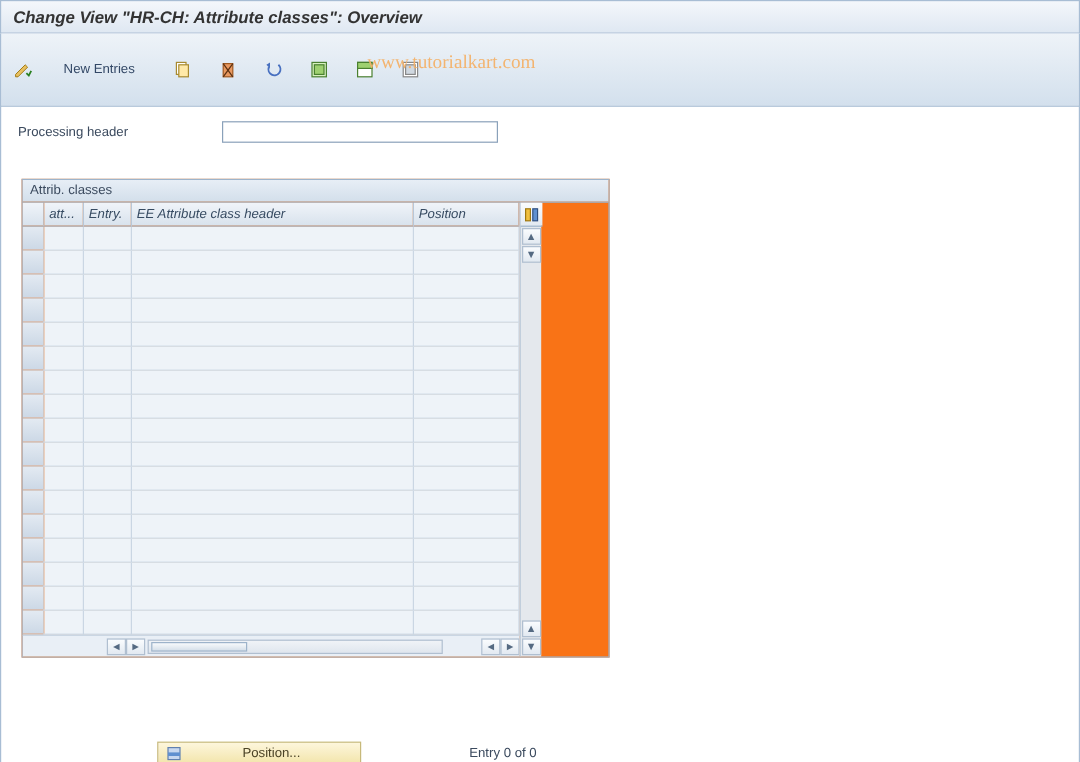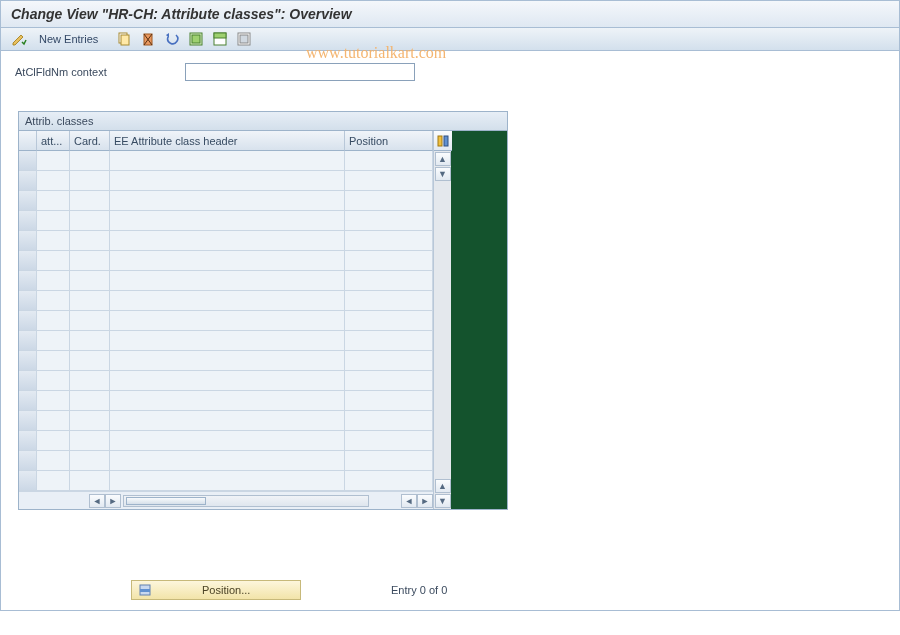--- a/index.html
+++ b/index.html
@@ -20,24 +20,24 @@
     padding: 5px 10px;
     font-style: italic;
     font-weight: bold;
     font-size: 14px;
     color: #333;
   }
   .toolbar {
     background: linear-gradient(#eef3f8, #d3e0ed);
     border: 1px solid #a8bdd4;
     border-top: none;
-    padding: 1px 8px;
-    display: flex;
-    align-items: center;
-    gap: 4px;
+    padding: 20px 8px;
+    display: flex;
+    align-items: center;
+    gap: 18px;
     position: relative;
   }
   .toolbar .icon-btn {
     width: 20px;
     height: 20px;
     display: inline-flex;
     align-items: center;
     justify-content: center;
     border-radius: 2px;
     cursor: pointer;
@@ -79,32 +79,33 @@
     width: 230px;
     height: 18px;
     border: 1px solid #8aa1ba;
     background: #fff;
     font-size: 11px;
     padding: 1px 3px;
   }
   .table-frame {
     border: 1px solid #9db3ca;
     width: 490px;
-    background: #14532d;
+    background: #f97316;
     margin-left: 3px;
   }
   .table-title {
     background: linear-gradient(#e7eef6, #d3dfeb);
     border-bottom: 1px solid #9db3ca;
     padding: 3px 6px;
     color: #3b4a5e;
   }
   .table-head-row, .table-body-row {
     display: flex;
     align-items: stretch;
+    font-style: italic;
   }
   .table-head-row > div {
     background: linear-gradient(#f0f4f9, #d8e2ed);
     border-right: 1px solid #b8c7d8;
     border-bottom: 1px solid #9db3ca;
     padding: 2px 4px;
     color: #374b62;
     font-size: 11px;
     height: 20px;
     display: flex;
@@ -269,32 +270,32 @@
         <rect x="2" y="2" width="12" height="12" fill="#fff" stroke="#888"></rect>
         <rect x="4" y="4" width="8" height="8" fill="#d0d8e0" stroke="#888"></rect>
       </svg>
   </span>
   <div class="watermark">www.tutorialkart.com</div>
 </div>
 
 <div class="content">
 
   <div class="proc-row">
-    <label>AtClFldNm context</label>
+    <label>Processing header</label>
     <input type="text" value="" style="">
   </div>
 
   <div class="table-frame">
     <div class="table-title">Attrib. classes</div>
     <div class="table-wrap">
       <div class="table-rows">
         <div class="table-head-row">
           <div class="col-sel"></div>
           <div class="col-att">att...</div>
-          <div class="col-card">Card.</div>
+          <div class="col-card">Entry.</div>
           <div class="col-hdr">EE Attribute class header</div>
           <div class="col-fld">Position</div>
         </div>
         <div id="tbody">
             <div class="table-body-row">
               <div class="col-sel sel"></div>
               <div class="col-att"></div>
               <div class="col-card"></div>
               <div class="col-hdr"></div>
               <div class="col-fld"></div>

